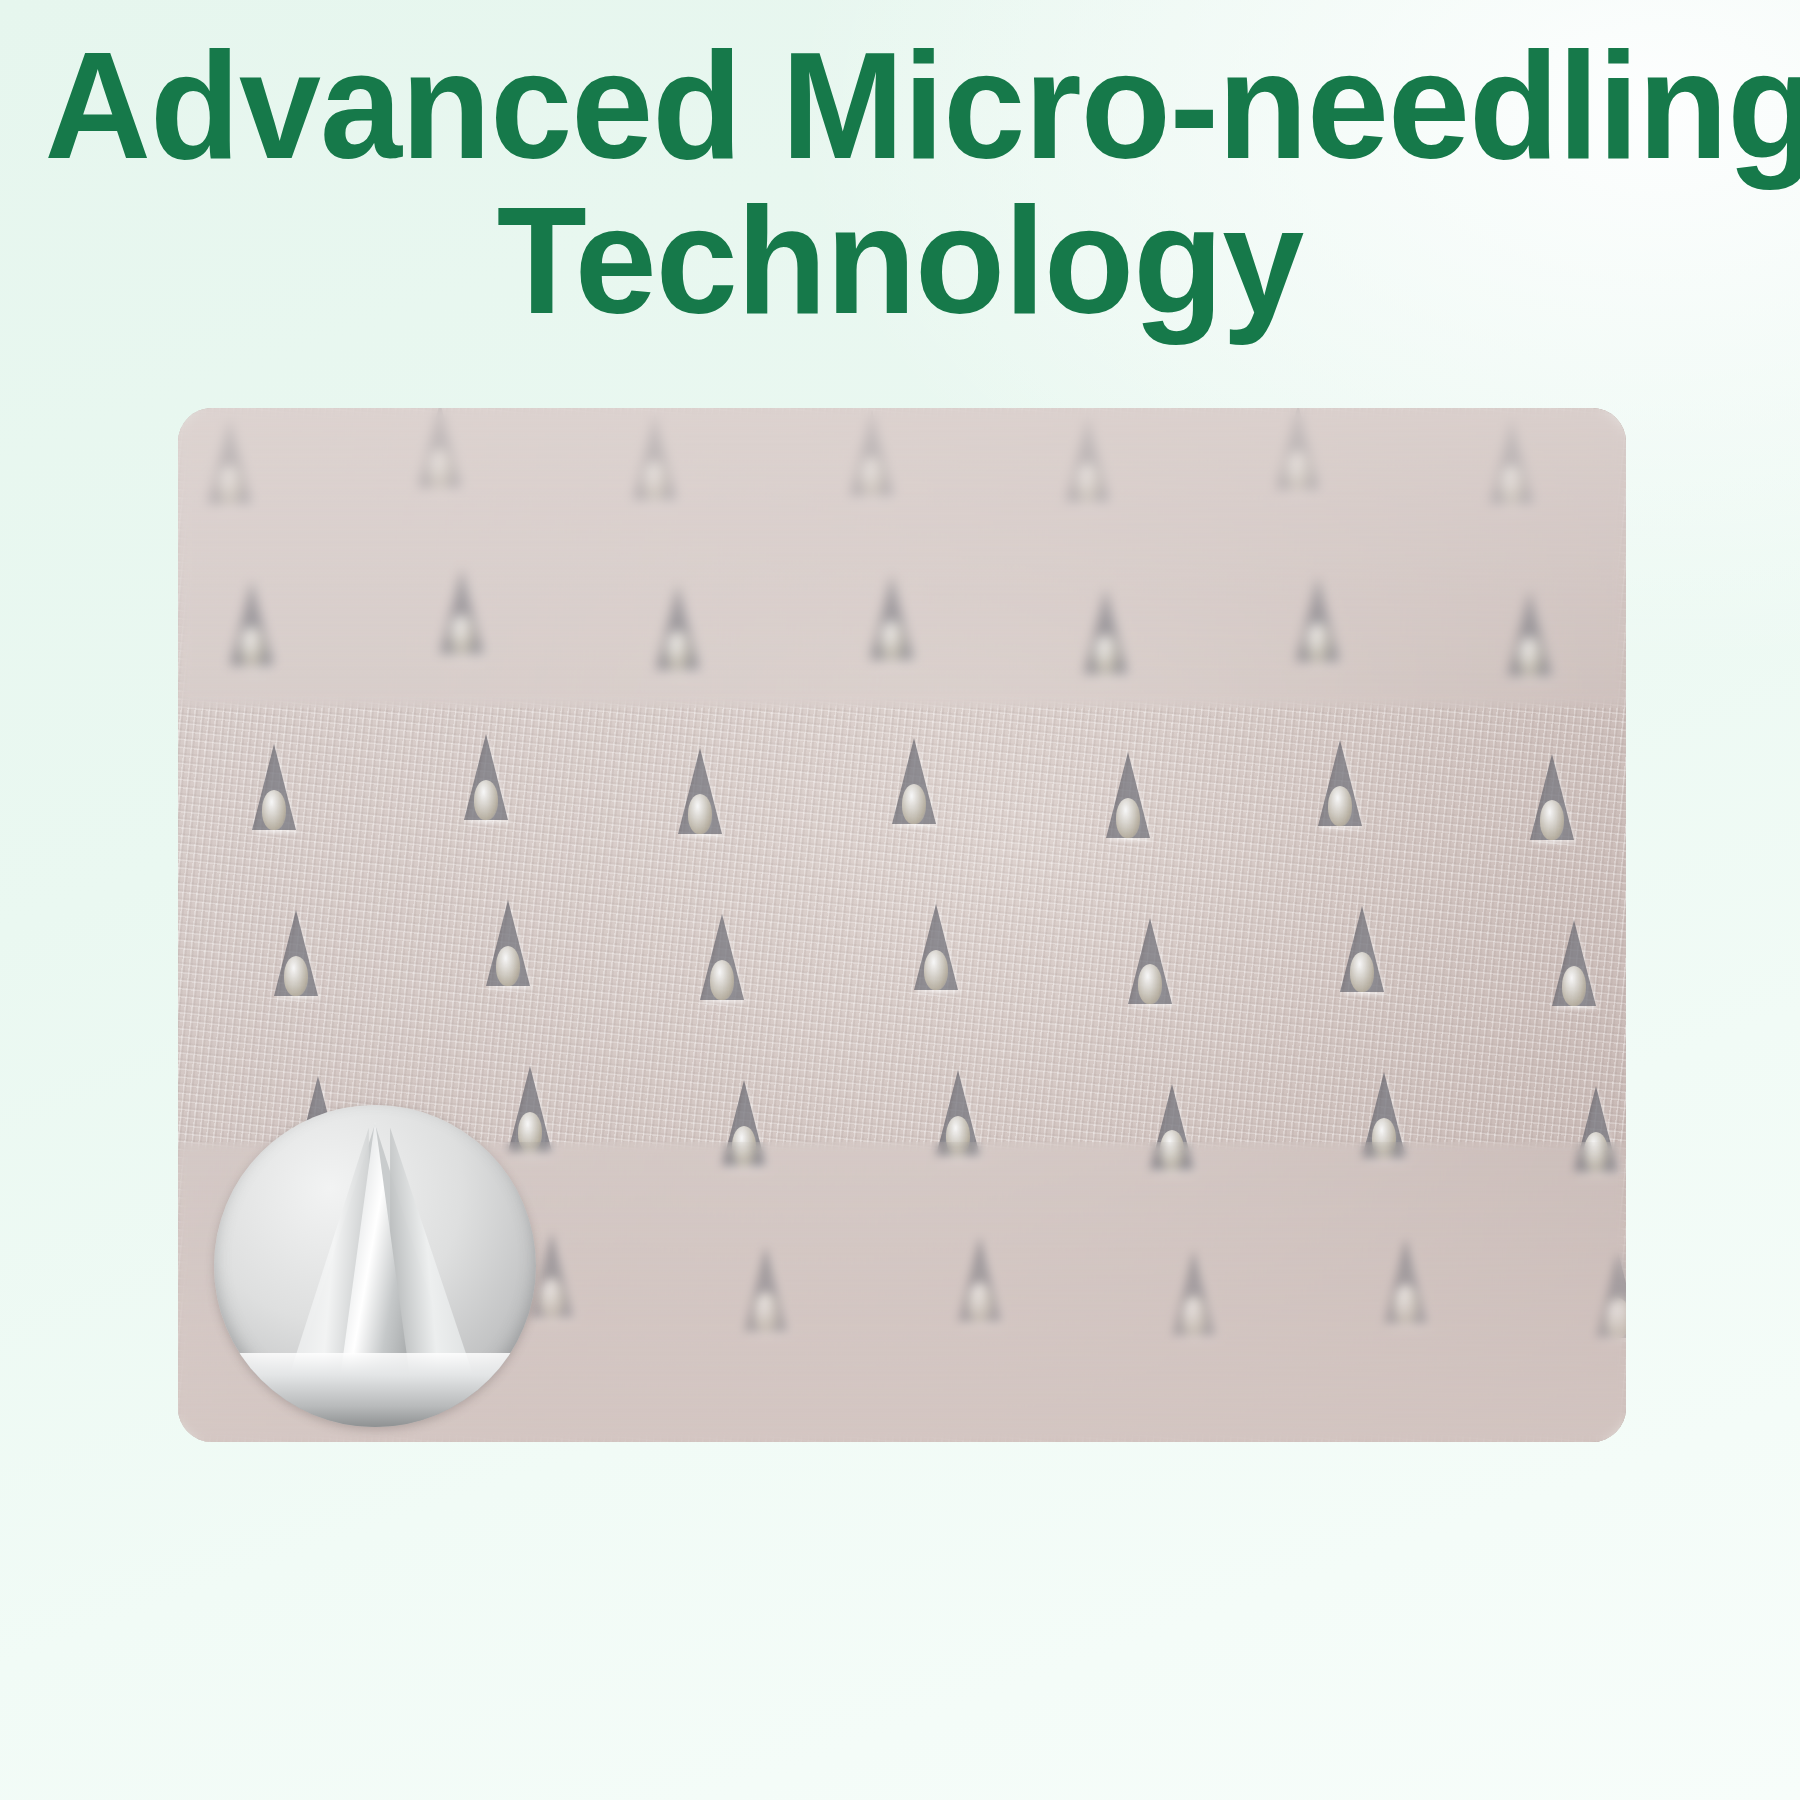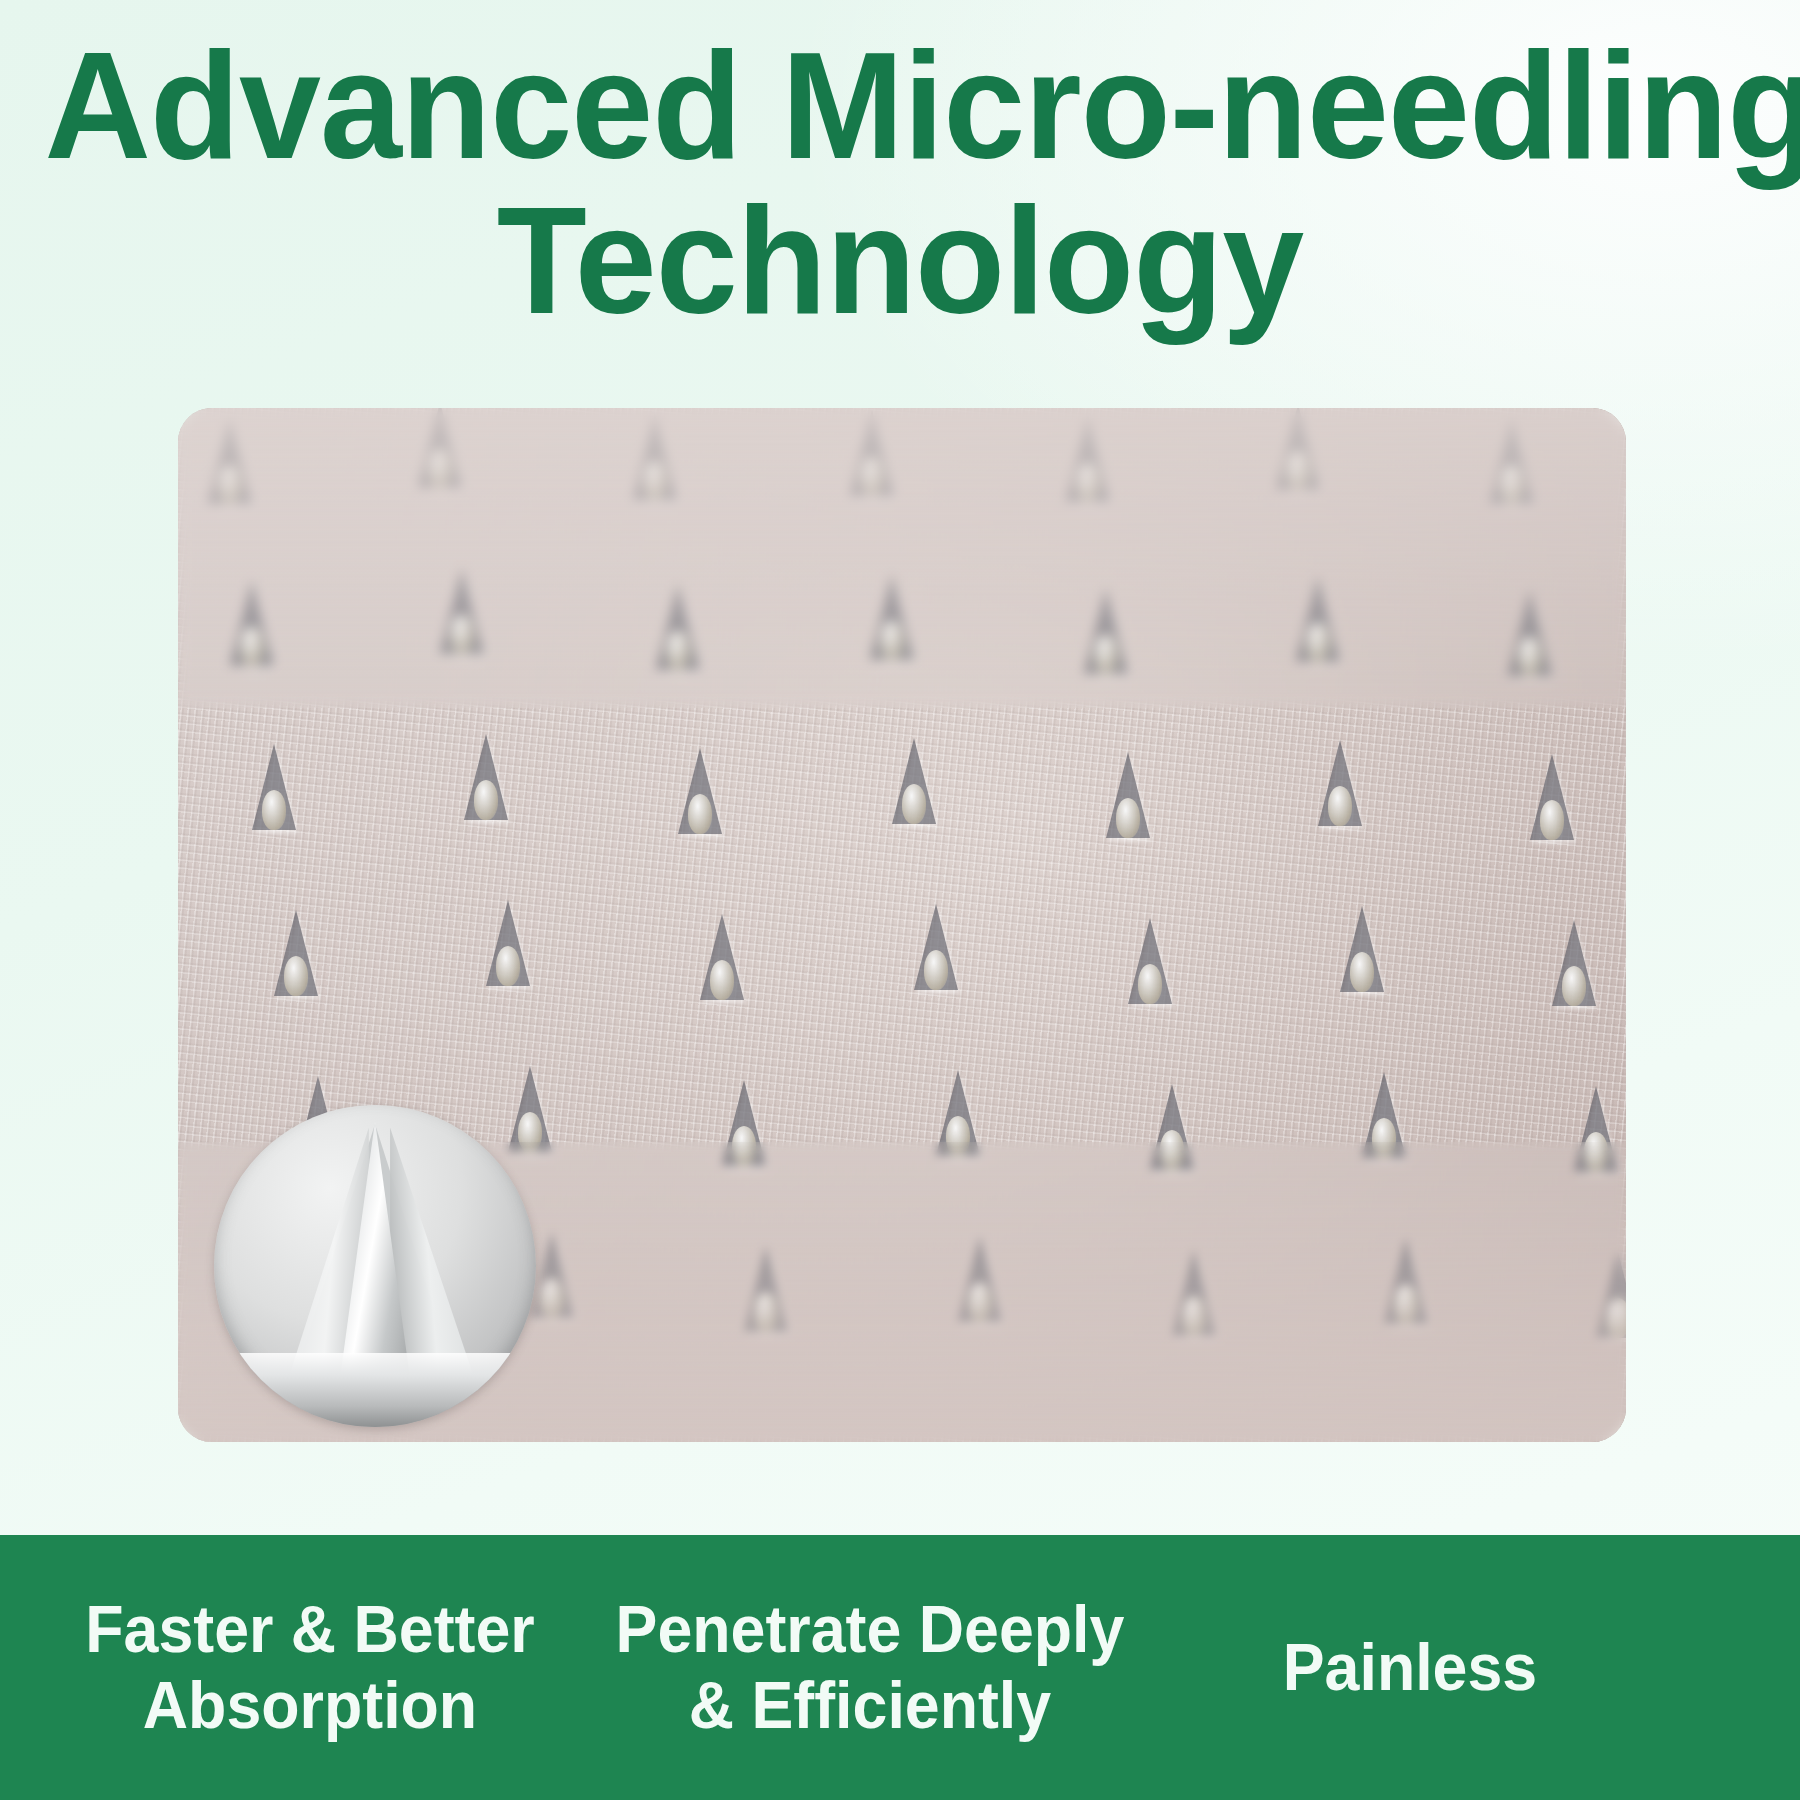--- a/index.html
+++ b/index.html
@@ -286,21 +286,14 @@
 
     <div class="needle-inset">
       <div class="inset-spike"></div>
       <div class="inset-wing-l"></div>
       <div class="inset-wing-r"></div>
       <div class="inset-spike-core"></div>
       <div class="inset-base"></div>
     </div>
   </div>
 
-  <div class="feature-bar">
-    <div class="feature feature-1">Faster &amp; Better
-Absorption</div>
-    <div class="feature feature-2">Penetrate Deeply
-&amp; Efficiently</div>
-    <div class="feature feature-3">Painless</div>
-  </div>
 
 </div>
 
 </body></html>

